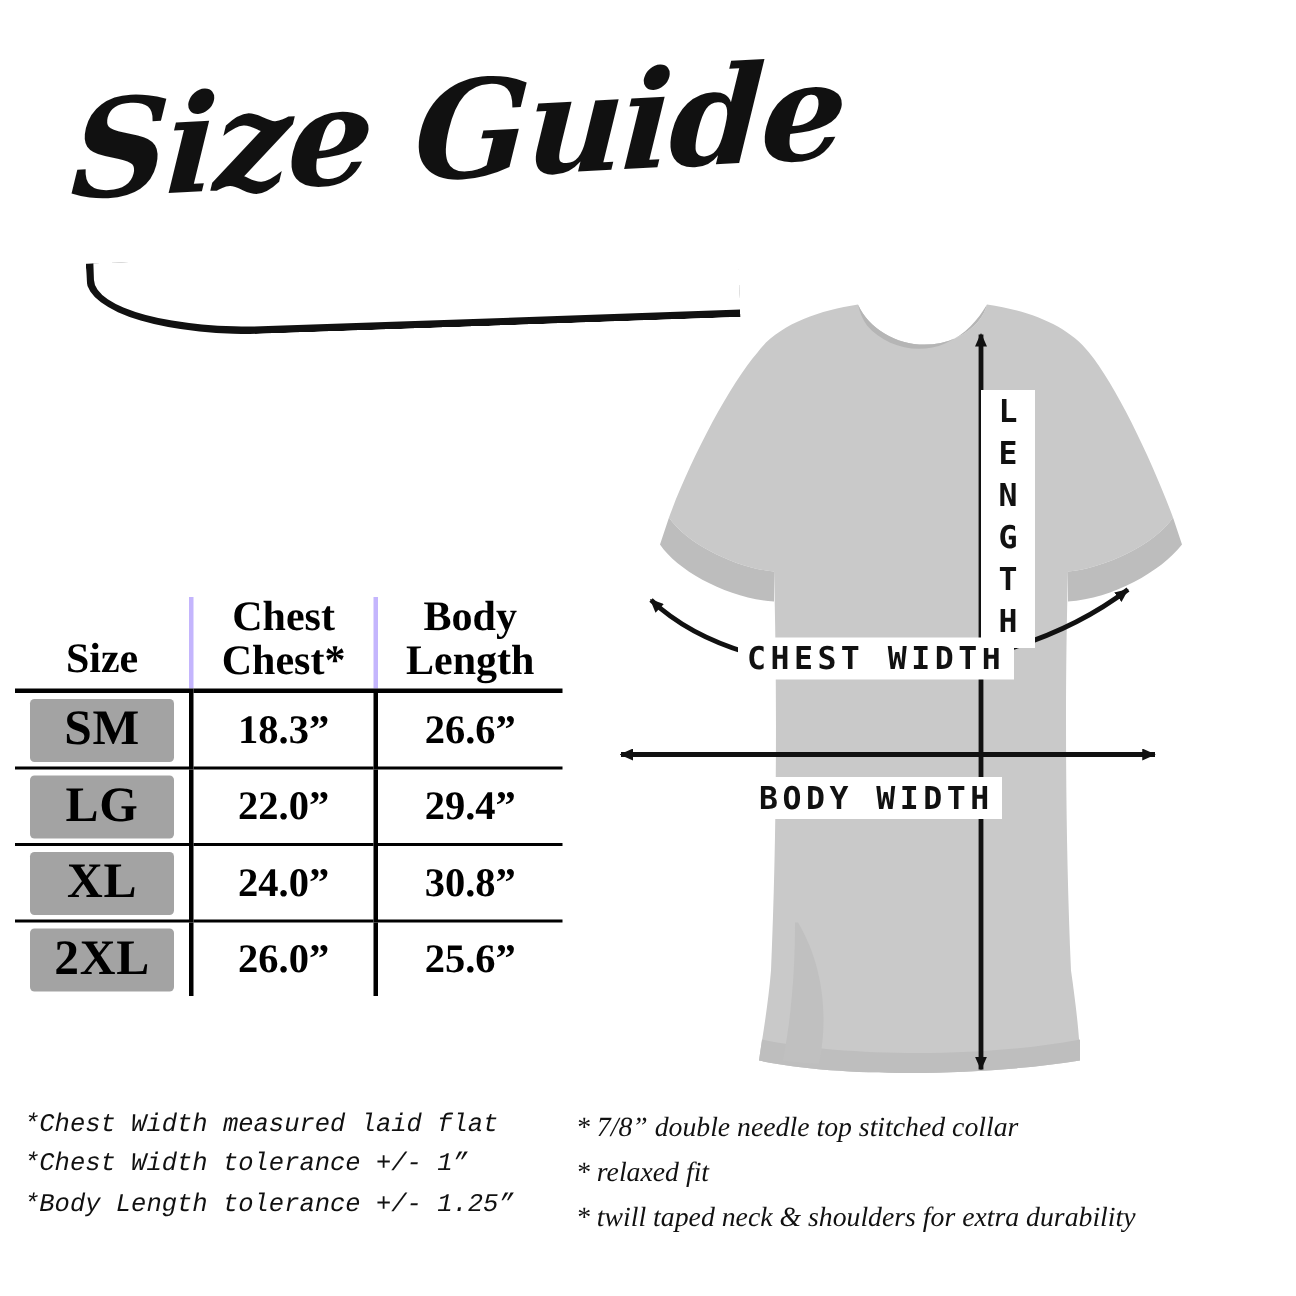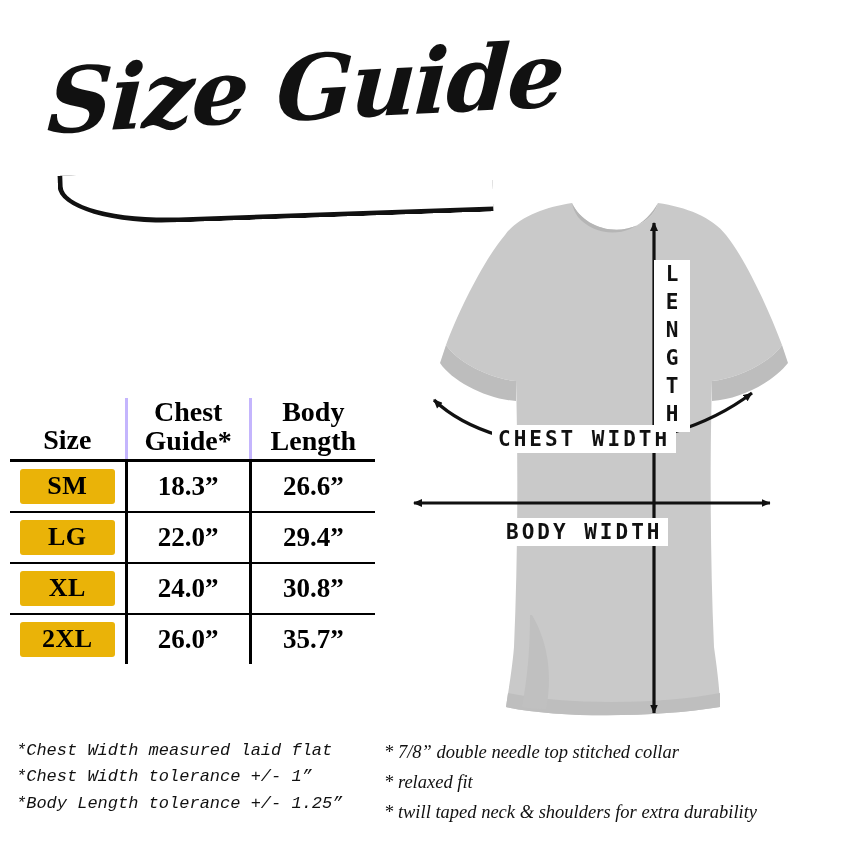--- a/index.html
+++ b/index.html
@@ -78,24 +78,24 @@
     font-size: 27px;
     font-weight: 700;
     height: 43px;
     border-bottom: 2px solid #000;
   }
   #size-table tbody tr:last-child td { border-bottom: none; }
   #size-table tbody td.c1, #size-table tbody td.c2 { border-left: 3px solid #000; }
   #size-table tbody td.c0 { padding: 3px 10px; }
   #size-table tbody td.c0 .chip {
     display: block;
-    background: #eab308;
+    background: #a3a3a3;
     border-radius: 3px;
     padding: 2px 0 3px 0;
-    font-size: 26px;
+    font-size: 33px;
     letter-spacing: 0.5px;
   }
 
   
   #notes-left {
     position: absolute;
     left: 16px;
     top: 738px;
     width: 340px;
   }
@@ -170,21 +170,21 @@
 </div>
 
 <table id="size-table">
   <thead>
     <tr>
       <th class="c0">
         <div>Size</div>
       </th>
       <th class="c1">
         <div>Chest</div>
-        <div>Guide*</div>
+        <div>Chest*</div>
       </th>
       <th class="c2">
         <div>Body</div>
         <div>Length</div>
       </th>
     </tr>
   </thead>
   <tbody>
     <tr>
       <td class="c0">
@@ -205,21 +205,21 @@
           <span class="chip">XL</span>
         </td>
       <td class="c1">24.0”</td>
       <td class="c2">30.8”</td>
     </tr>
     <tr>
       <td class="c0">
           <span class="chip">2XL</span>
         </td>
       <td class="c1">26.0”</td>
-      <td class="c2">35.7”</td>
+      <td class="c2">25.6”</td>
     </tr>
   </tbody>
 </table>
 
 <div id="notes-left">
   <div>*Chest Width measured laid flat</div>
   <div>*Chest Width tolerance +/- 1”</div>
   <div>*Body Length tolerance +/- 1.25”</div>
 </div>
 

